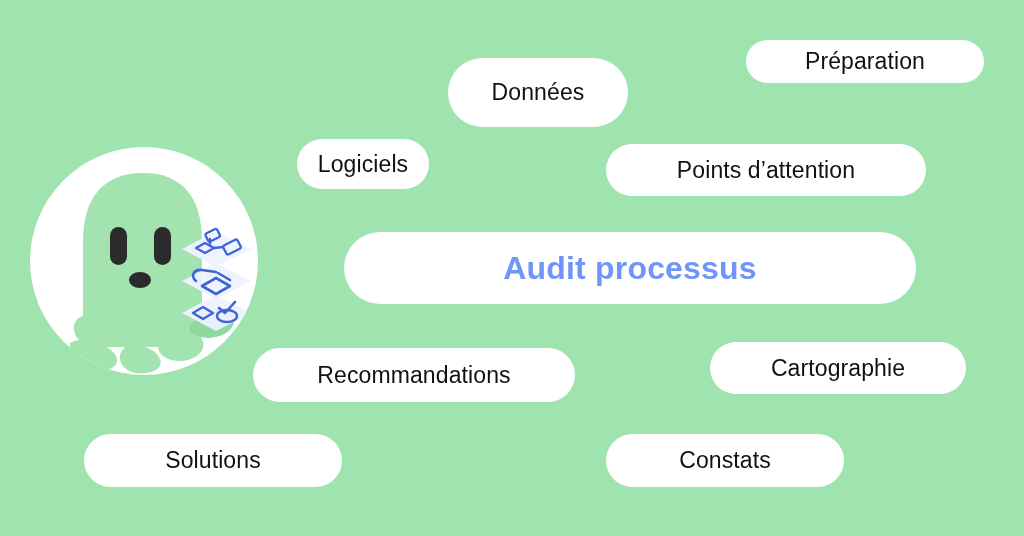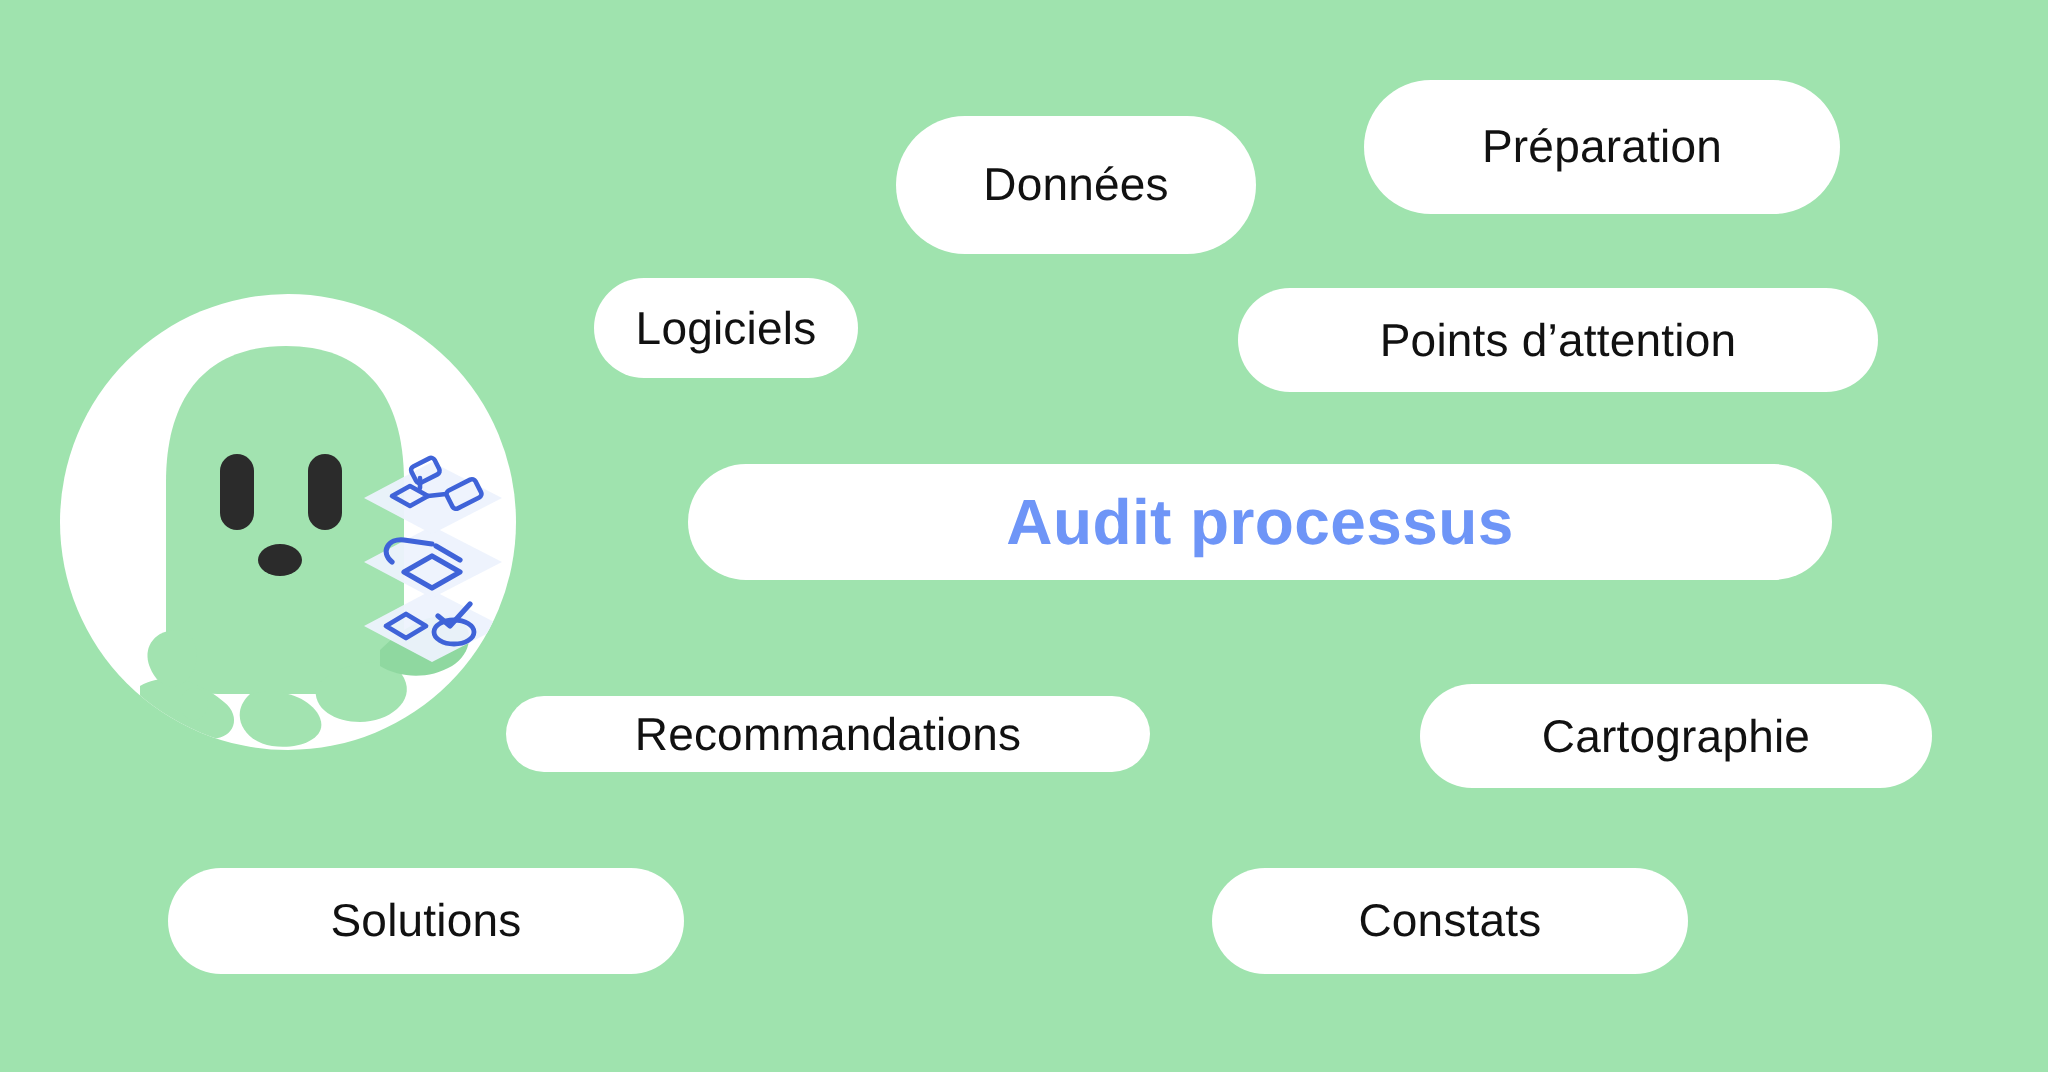--- a/index.html
+++ b/index.html
@@ -30,35 +30,35 @@
     color: #111111;
     font-weight: 400;
     letter-spacing: 0.1px;
     white-space: nowrap;
     user-select: none;
   }
   .pill.small { font-size: 23px; }
 
   .pill-processus      { left: 84px;  top: 64px;  width: 258px; height: 55px; }
   .pill-donnees        { left: 448px; top: 58px;  width: 180px; height: 69px; }
-  .pill-preparation    { left: 682px; top: 40px;  width: 238px; height: 67px; }
+  .pill-preparation    { left: 746px; top: 40px;  width: 238px; height: 43px; }
   .pill-logiciels      { left: 297px; top: 139px; width: 132px; height: 50px; }
-  .pill-points         { left: 619px; top: 144px; width: 320px; height: 52px; text-align: center; }
-  .pill-recommandations{ left: 253px; top: 348px; width: 322px; height: 38px; }
+  .pill-points         { left: 606px; top: 144px; width: 320px; height: 52px; text-align: center; }
+  .pill-recommandations{ left: 253px; top: 348px; width: 322px; height: 54px; }
   .pill-cartographie   { left: 710px; top: 342px; width: 256px; height: 52px; }
   .pill-solutions      { left: 84px;  top: 434px; width: 258px; height: 53px; }
   .pill-constats       { left: 606px; top: 434px; width: 238px; height: 53px; }
 
   
   .title-card {
     position: absolute;
     left: 344px;
     top: 232px;
     width: 572px;
-    height: 58px;
+    height: 72px;
     background: #FFFFFF;
     border-radius: 999px;
     display: flex;
     align-items: center;
     justify-content: center;
     box-sizing: border-box;
   }
   .title-card .title-text {
     color: #6E95F7;
     font-size: 32px;

